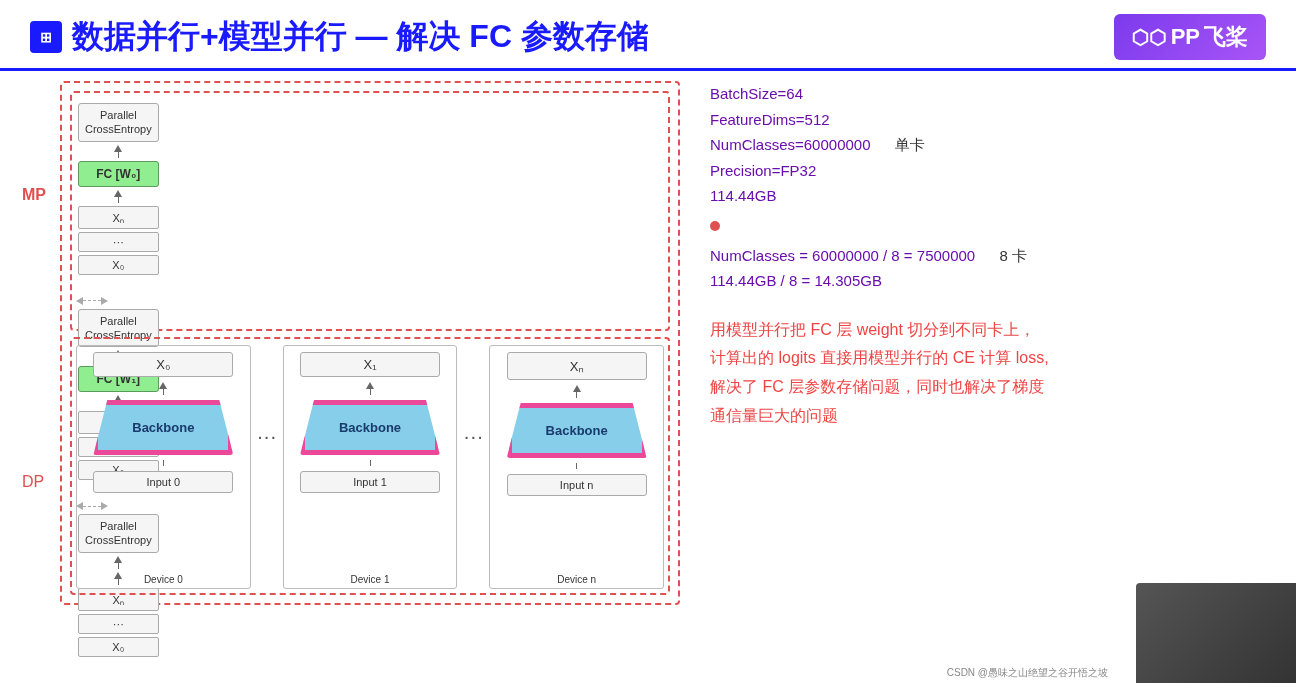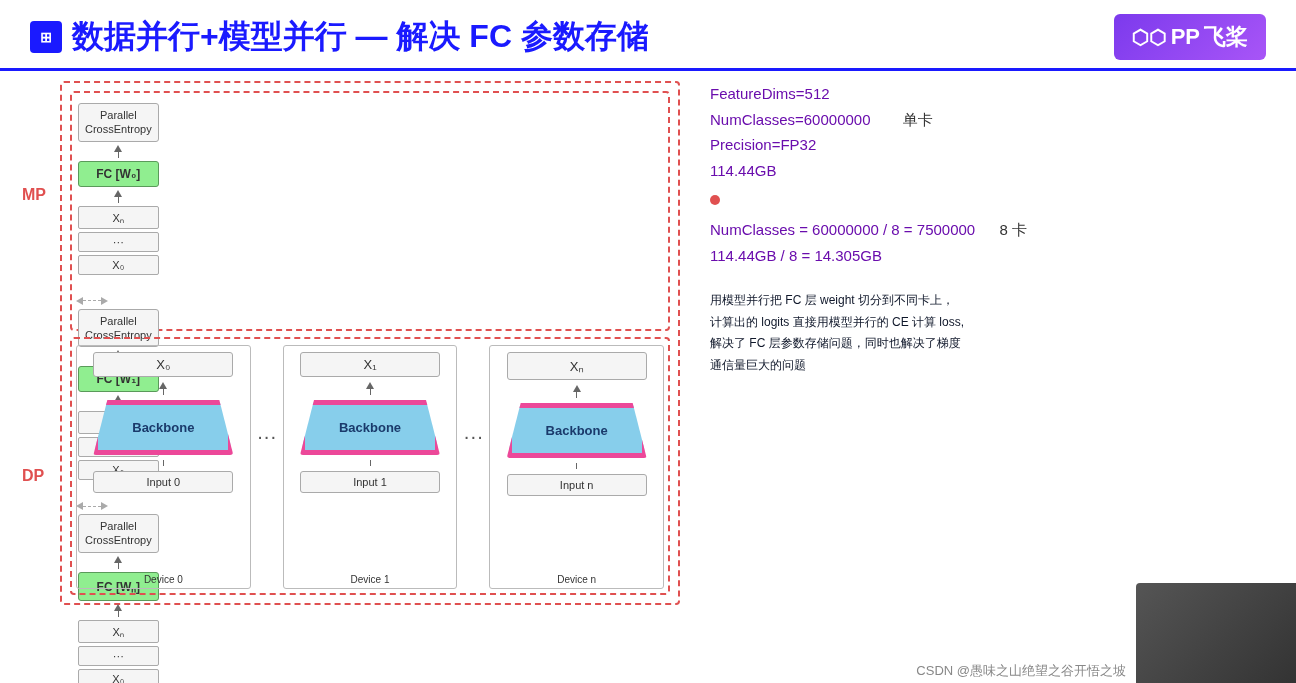--- a/index.html
+++ b/index.html
@@ -164,43 +164,43 @@
       margin-left: 20px;
     }
 
     .stats-block2 {
       color: #6a0dad;
       font-size: 15px;
       line-height: 1.7;
     }
 
     .description {
-      color: #0f172a;
-      font-size: 12px;
+      color: #ef4444;
+      font-size: 16px;
       line-height: 1.8;
     }
 
     
     .video-thumb {
       position: absolute;
       bottom: 0;
       right: 0;
       width: 160px;
       height: 100px;
       background: #444;
       border-radius: 4px 0 0 0;
       overflow: hidden;
     }
 
     
     .watermark {
       position: absolute;
       bottom: 3px;
-      right: 170px;
-      font-size: 13px;
+      right: 188px;
+      font-size: 10px;
       color: #888;
     }
 
     
     .v-arrow {
       display: flex;
       flex-direction: column;
       align-items: center;
     }
 
@@ -296,23 +296,23 @@
       position: absolute;
       left: -38px;
       top: 105px;
       color: #e05050;
       font-weight: bold;
       font-size: 16px;
     }
     .section-label-dp {
       position: absolute;
       left: -38px;
-      bottom: 120px;
+      bottom: 114px;
       color: #e05050;
-      font-weight: bold;
+      font-weight: normal;
       font-size: 16px;
     }
 
     .small-arrow-up {
       width: 0;
       height: 0;
       border-left: 4px solid transparent;
       border-right: 4px solid transparent;
       border-bottom: 7px solid #666;
     }
@@ -398,21 +398,20 @@
                 <div class="arr-r"></div>
               </div>
             </div>
 
             <div class="mp-device-unit">
               <div class="parallel-box">Parallel<br>CrossEntropy</div>
               <div class="v-arrow">
                 <div class="small-arrow-up"></div>
                 <div class="small-line"></div>
               </div>
-              <div class="fc-box">FC [Wₙ]</div>
               <div class="v-arrow">
                 <div class="small-arrow-up"></div>
                 <div class="small-line"></div>
               </div>
               <div class="x-box">Xₙ</div>
               <div class="x-box">···</div>
               <div class="x-box">X₀</div>
             </div>
 
           </div>
@@ -470,24 +469,25 @@
           </div>
         </div>
 
       </div>
     </div>
   </div>
 
   <div class="info-area">
 
     <div class="stats-block">
+      <div>BatchSize=64</div>
       <div>FeatureDims=512</div>
       <div>
         <span>NumClasses=60000000</span>
-        <span class="unit-label" style="color:#333;margin-left:28px;">单卡</span>
+        <span class="unit-label" style="color:#333;margin-left:20px;">单卡</span>
       </div>
       <div>Precision=FP32</div>
       <div>114.44GB</div>
     </div>
 
     <div style="display:flex; align-items:center; gap:6px;">
       <span style="width:10px;height:10px;background:#e05050;border-radius:50%;display:inline-block;"></span>
     </div>
 
     <div class="stats-block2">

